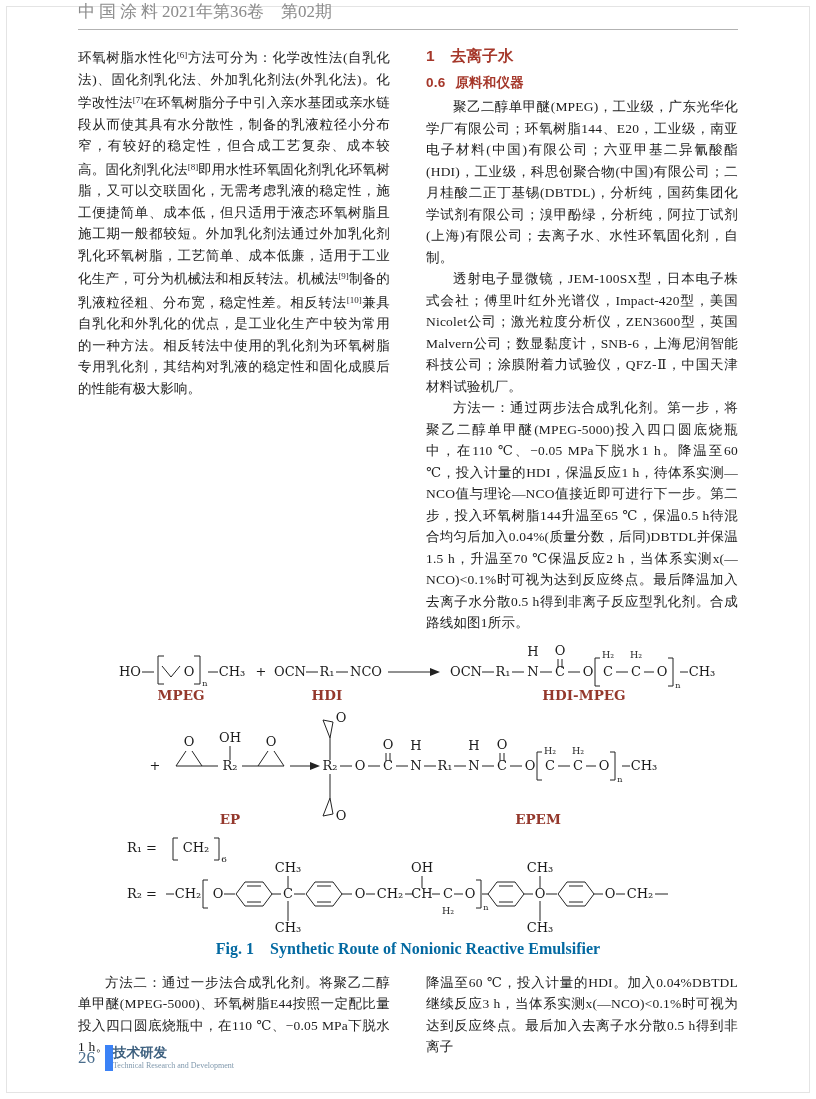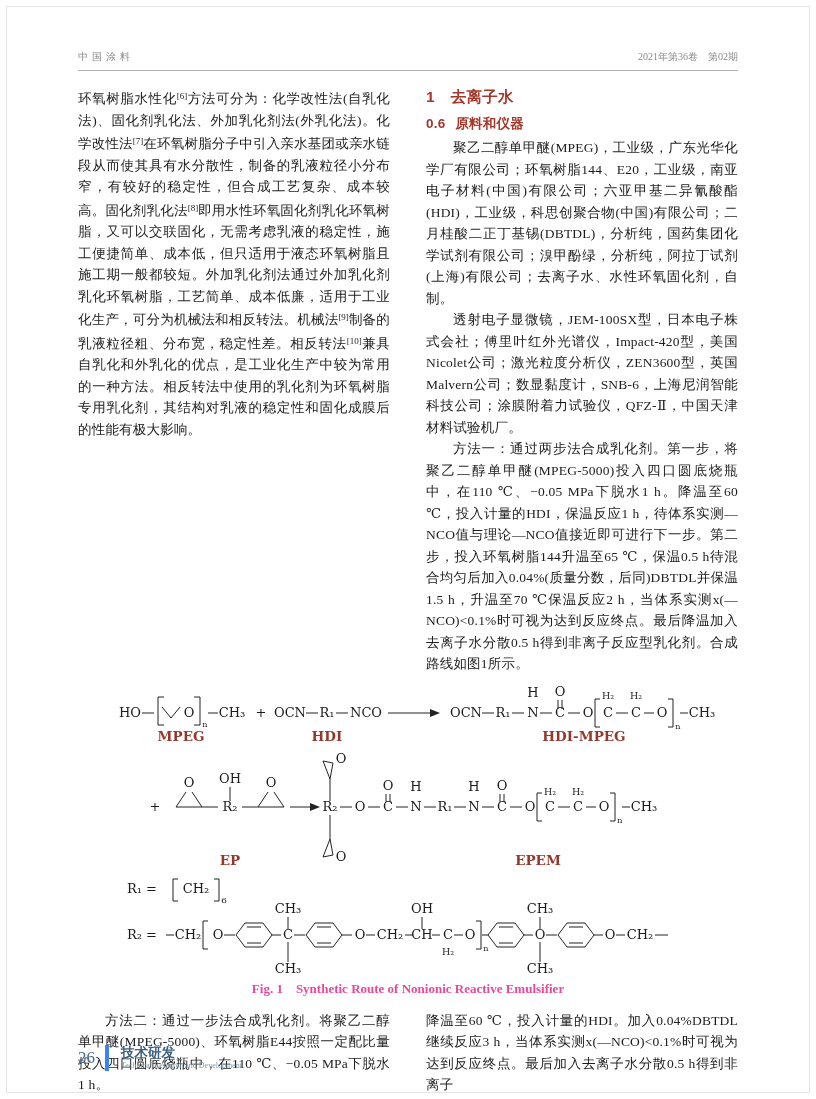--- a/index.html
+++ b/index.html
@@ -1,43 +1,43 @@
 <!DOCTYPE html>
 <html><head>
 <meta charset="utf-8">
 <style>
   html,body{margin:0;padding:0;background:#fff;}
   .page{position:relative;width:816px;height:1099px;background:#ffffff;overflow:hidden;
         font-family:"Liberation Serif","DejaVu Serif",serif;color:#1c1c1c;}
   .frame{position:absolute;inset:6px;border:1px solid #e4e4e4;pointer-events:none;}
   .content{position:absolute;left:78px;top:0;width:660px;}
-  header.phead{display:flex;justify-content:space-between;align-items:flex-end;
-        padding-top:50px;font-size:10px;color:#8b8b8b;}
+  header.phead{display:flex;align-items:flex-end;
+        font-size:17px;color:#8b8b8b;}
   .jname{letter-spacing:4px;}
   .rule{border-top:1px solid #b2b2b2;margin-top:6px;margin-bottom:15px;}
   .cols{display:flex;gap:36px;}
   .col{width:316px;font-size:13.5px;line-height:21.5px;text-align:justify;letter-spacing:0.2px;}
   p{margin:0;}
   .ind{text-indent:2em;}
   .sup{font-size:9px;vertical-align:0.45em;letter-spacing:0;}
   h2.sec{font-size:15.5px;color:#a5372a;margin:0 0 5px;font-weight:bold;line-height:22px;
         font-family:"Liberation Sans","DejaVu Sans",sans-serif;text-align:left;}
   h2.sec .num{margin-right:16px;}
   h3.sub{font-size:13.5px;color:#a5372a;margin:2px 0 3px;font-weight:bold;line-height:21px;
         font-family:"Liberation Sans","DejaVu Sans",sans-serif;text-align:left;}
   h3.sub .num{margin-right:10px;}
   figure.fig{margin:8px 0 0;}
   figure.fig svg{display:block;}
   figcaption{text-align:center;margin-top:2px;}
   .cap-zh{font-size:13px;font-weight:bold;font-family:"Liberation Sans","DejaVu Sans",sans-serif;color:#111;}
-  .cap-en{font-size:13px;font-weight:bold;margin-top:0;color:#ec4899;}
+  .cap-en{font-size:16px;font-weight:bold;margin-top:0;color:#0369a1;}
   .bottom{margin-top:12px;}
   footer.pfoot{position:absolute;left:78px;bottom:28px;display:flex;align-items:center;gap:10px;}
   .pageno{font-size:17px;color:#4a6d8c;}
-  .secblock{border-left:4px solid #3b82f6;padding-left:12px;}
+  .secblock{border-left:8px solid #3b82f6;padding-left:0;}
   .sec-zh{font-size:13.5px;font-weight:bold;color:#3d607f;
         font-family:"Liberation Sans","DejaVu Sans",sans-serif;line-height:15px;}
   .sec-en{font-size:8px;color:#8099ad;line-height:11px;}
   
   .scheme line,.scheme polyline{stroke:#222;stroke-width:1;fill:none;}
   .scheme .hex{stroke:#222;stroke-width:1;fill:none;}
   .scheme .ah{fill:#222;stroke:none;}
   .scheme text.f{font-family:"DejaVu Serif",serif;font-size:13px;fill:#1b1b1b;text-anchor:middle;}
   .scheme text.s{font-size:9.5px;}
   .scheme text.r{fill:#94382c;font-weight:bold;font-size:13.5px;}

